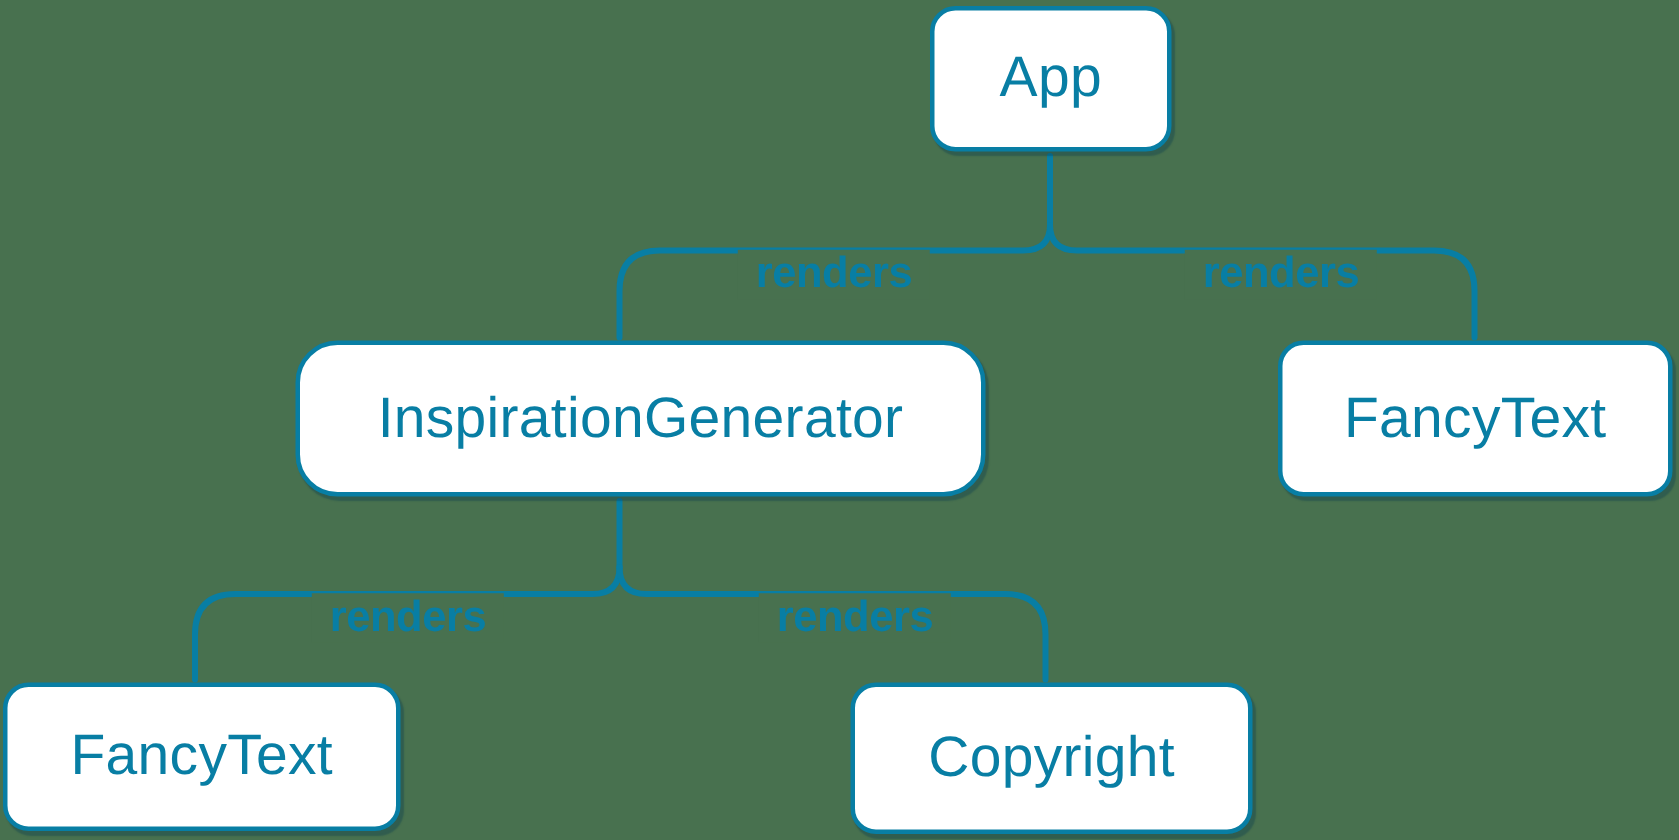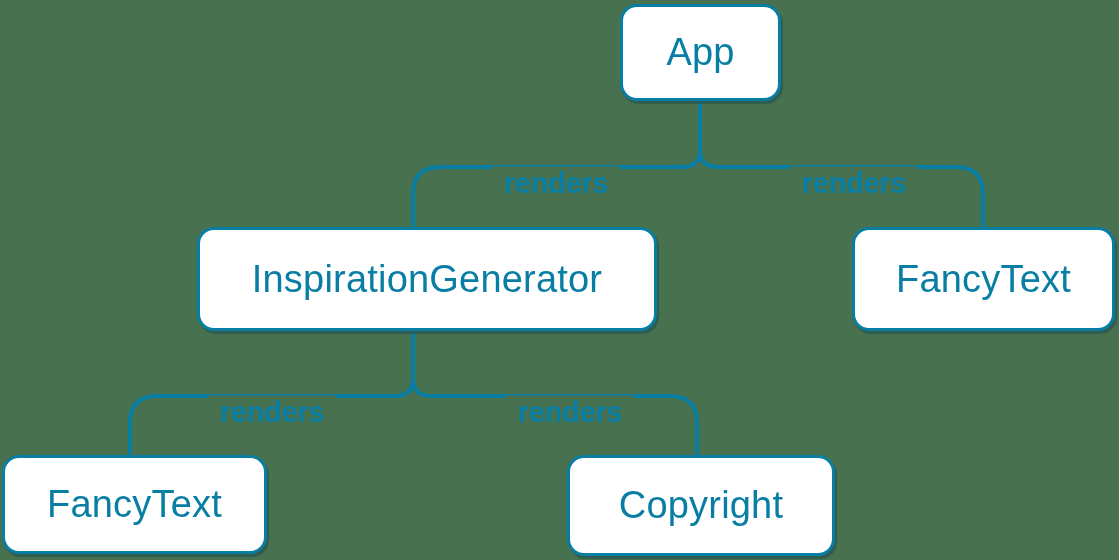--- a/index.html
+++ b/index.html
@@ -33,21 +33,21 @@
     border-radius:17px;
     display:flex;align-items:center;justify-content:center;
     color:var(--accent);
     font-size:38px;
     font-weight:500;
     letter-spacing:0.2px;
     box-shadow:2px 3px 1px var(--shadow);
     white-space:nowrap;
   }
   .node-app{left:620px;top:4px;width:161px;height:97px;}
-  .node-inspiration-generator{left:197px;top:227px;width:460px;height:104px;}
+  .node-inspiration-generator{left:197px;top:227px;width:460px;height:104px;border-radius:28px;}
   .node-fancy-text-top{left:852px;top:227px;width:263px;height:104px;}
   .node-fancy-text-bottom{left:2px;top:455px;width:265px;height:99px;}
   .node-copyright{left:567px;top:455px;width:268px;height:101px;}
   .edge-label{
     position:absolute;
     transform:translate(-50%,-50%);
     background:var(--bg);
     color:var(--accent);
     font-size:29px;
     font-weight:bold;

